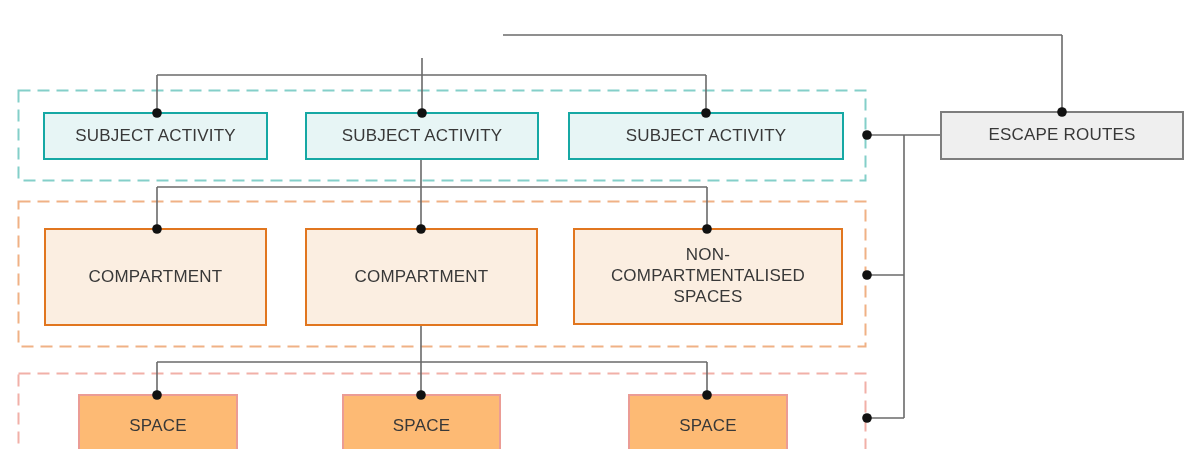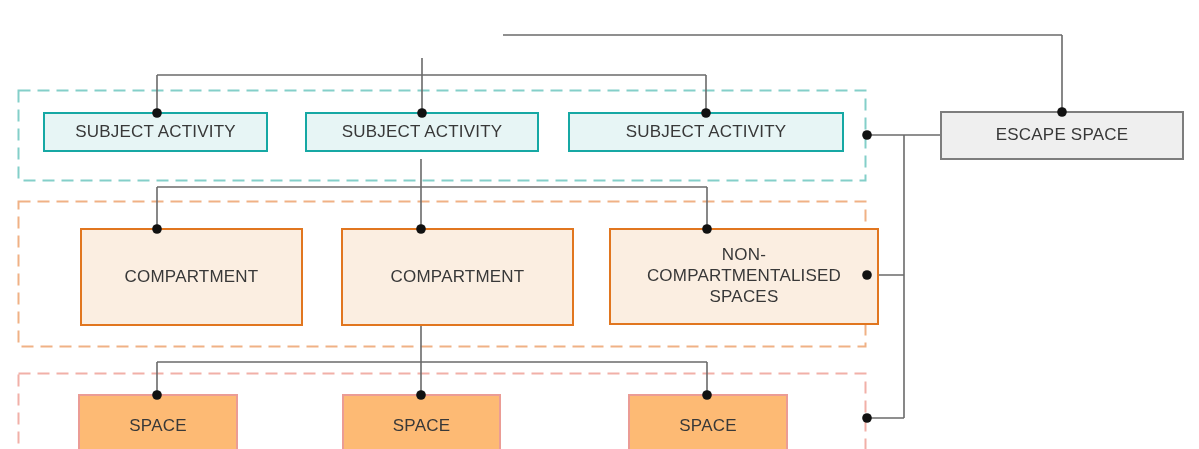--- a/index.html
+++ b/index.html
@@ -36,33 +36,33 @@
     line-height: 1.22;
     color: #383838;
     letter-spacing: 0.2px;
     white-space: pre-line;
   }
   .node.building {
     left: 342px; top: 13px; width: 161px; height: 46px;
     border: 2px solid #c5433f; background: #fae5e3;
   }
   .node.subject {
-    top: 112px; height: 40px;
+    top: 112px; height: 48px;
     border: 2px solid #16a8a4; background: #e7f5f5;
   }
   .node.subject.s1 { left: 43px;  width: 225px; }
   .node.subject.s2 { left: 305px; width: 234px; }
   .node.subject.s3 { left: 568px; width: 276px; }
   .node.escape {
     left: 940px; top: 111px; width: 244px; height: 49px;
     border: 2px solid #7d7d7d; background: #efefef;
   }
   .node.compartment {
     top: 228px; height: 98px;
-    border: 2px solid #e1761f; background: #fbeee1; margin-left: 36px;
+    border: 2px solid #e1761f; background: #fbeee1;
   }
   .node.compartment.c1 { left: 44px;  width: 223px; }
   .node.compartment.c2 { left: 305px; width: 233px; }
   .node.compartment.c3 { left: 573px; width: 270px; height: 97px; }
   .node.space {
     top: 394px; height: 64px;
     border: 2px solid #eb9c95; background: #fdba74;
   }
   .node.space.p1 { left: 78px;  width: 160px; }
   .node.space.p2 { left: 342px; width: 159px; }
@@ -104,21 +104,21 @@
       <line x1="867" y1="275" x2="904" y2="275"></line>
       <line x1="867" y1="418" x2="904" y2="418"></line>
     </g>
   </svg>
 
 
   <div class="node subject s1">SUBJECT ACTIVITY</div>
   <div class="node subject s2">SUBJECT ACTIVITY</div>
   <div class="node subject s3">SUBJECT ACTIVITY</div>
 
-  <div class="node escape">ESCAPE SPACE</div>
+  <div class="node escape">ESCAPE ROUTES</div>
 
   <div class="node compartment c1">COMPARTMENT</div>
 
   <div class="node compartment c2">COMPARTMENT</div>
   <div class="node compartment c3">NON-
 COMPARTMENTALISED
 SPACES</div>
 
   <div class="node space p1">SPACE</div>
   <div class="node space p2">SPACE</div>

